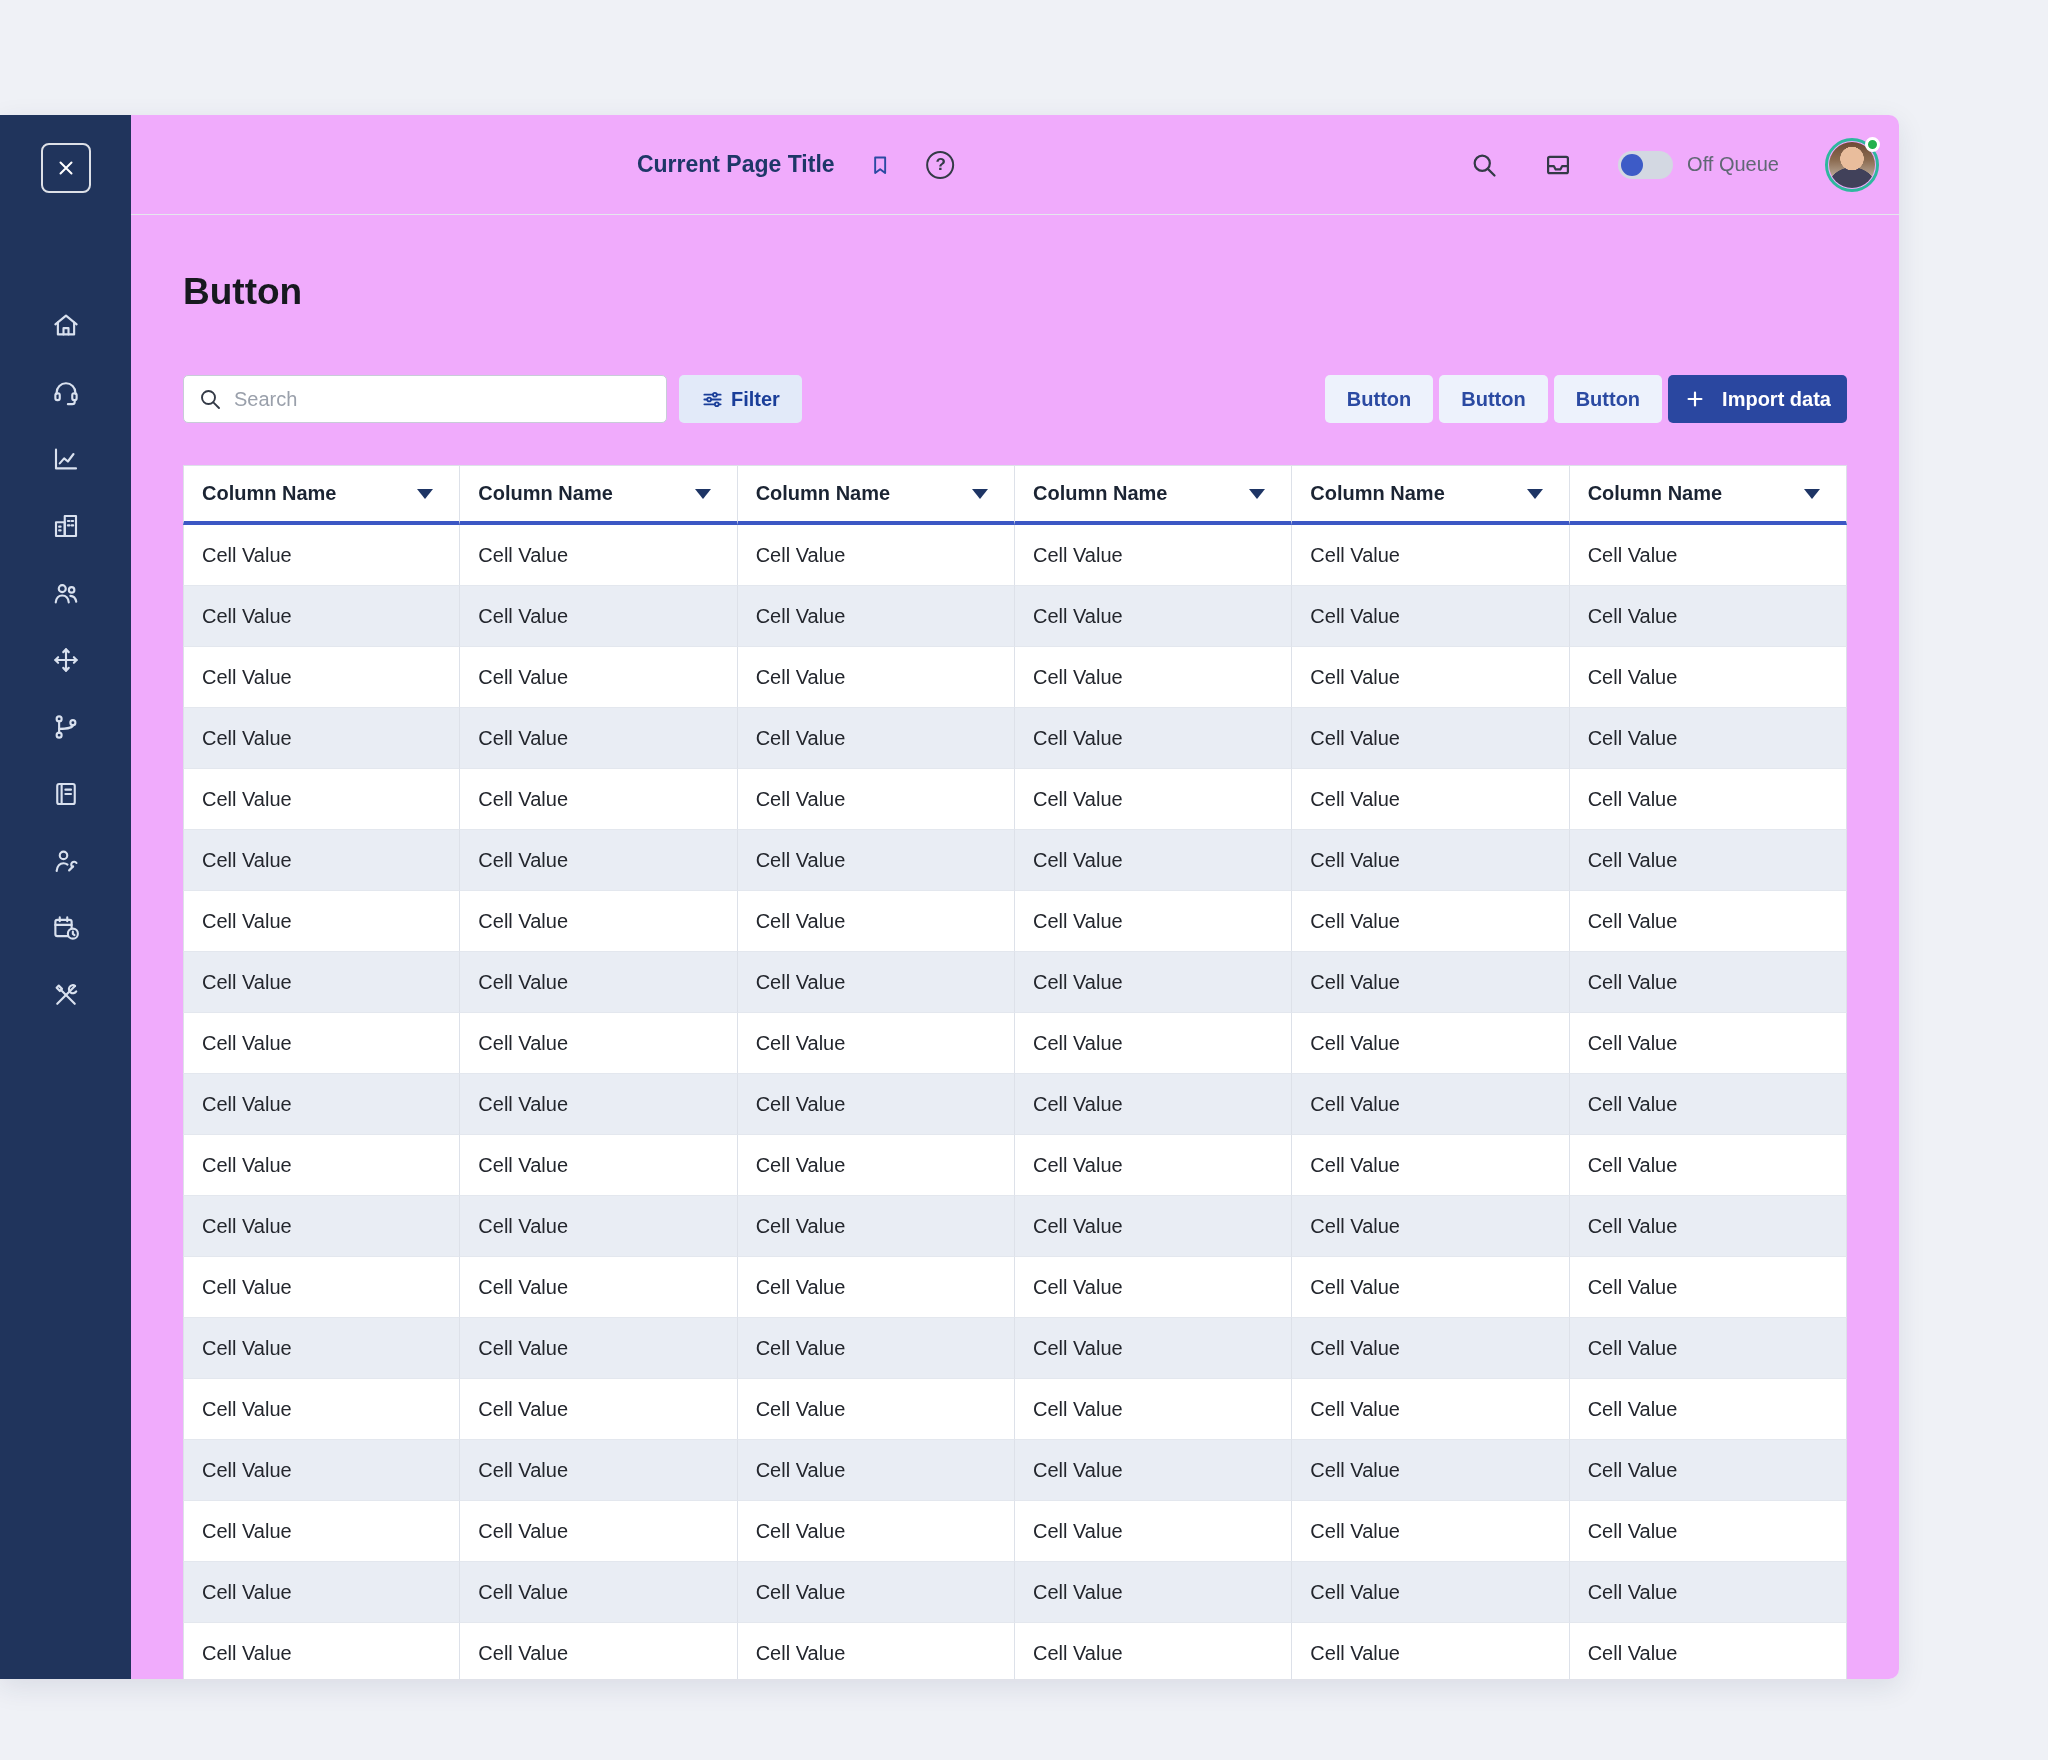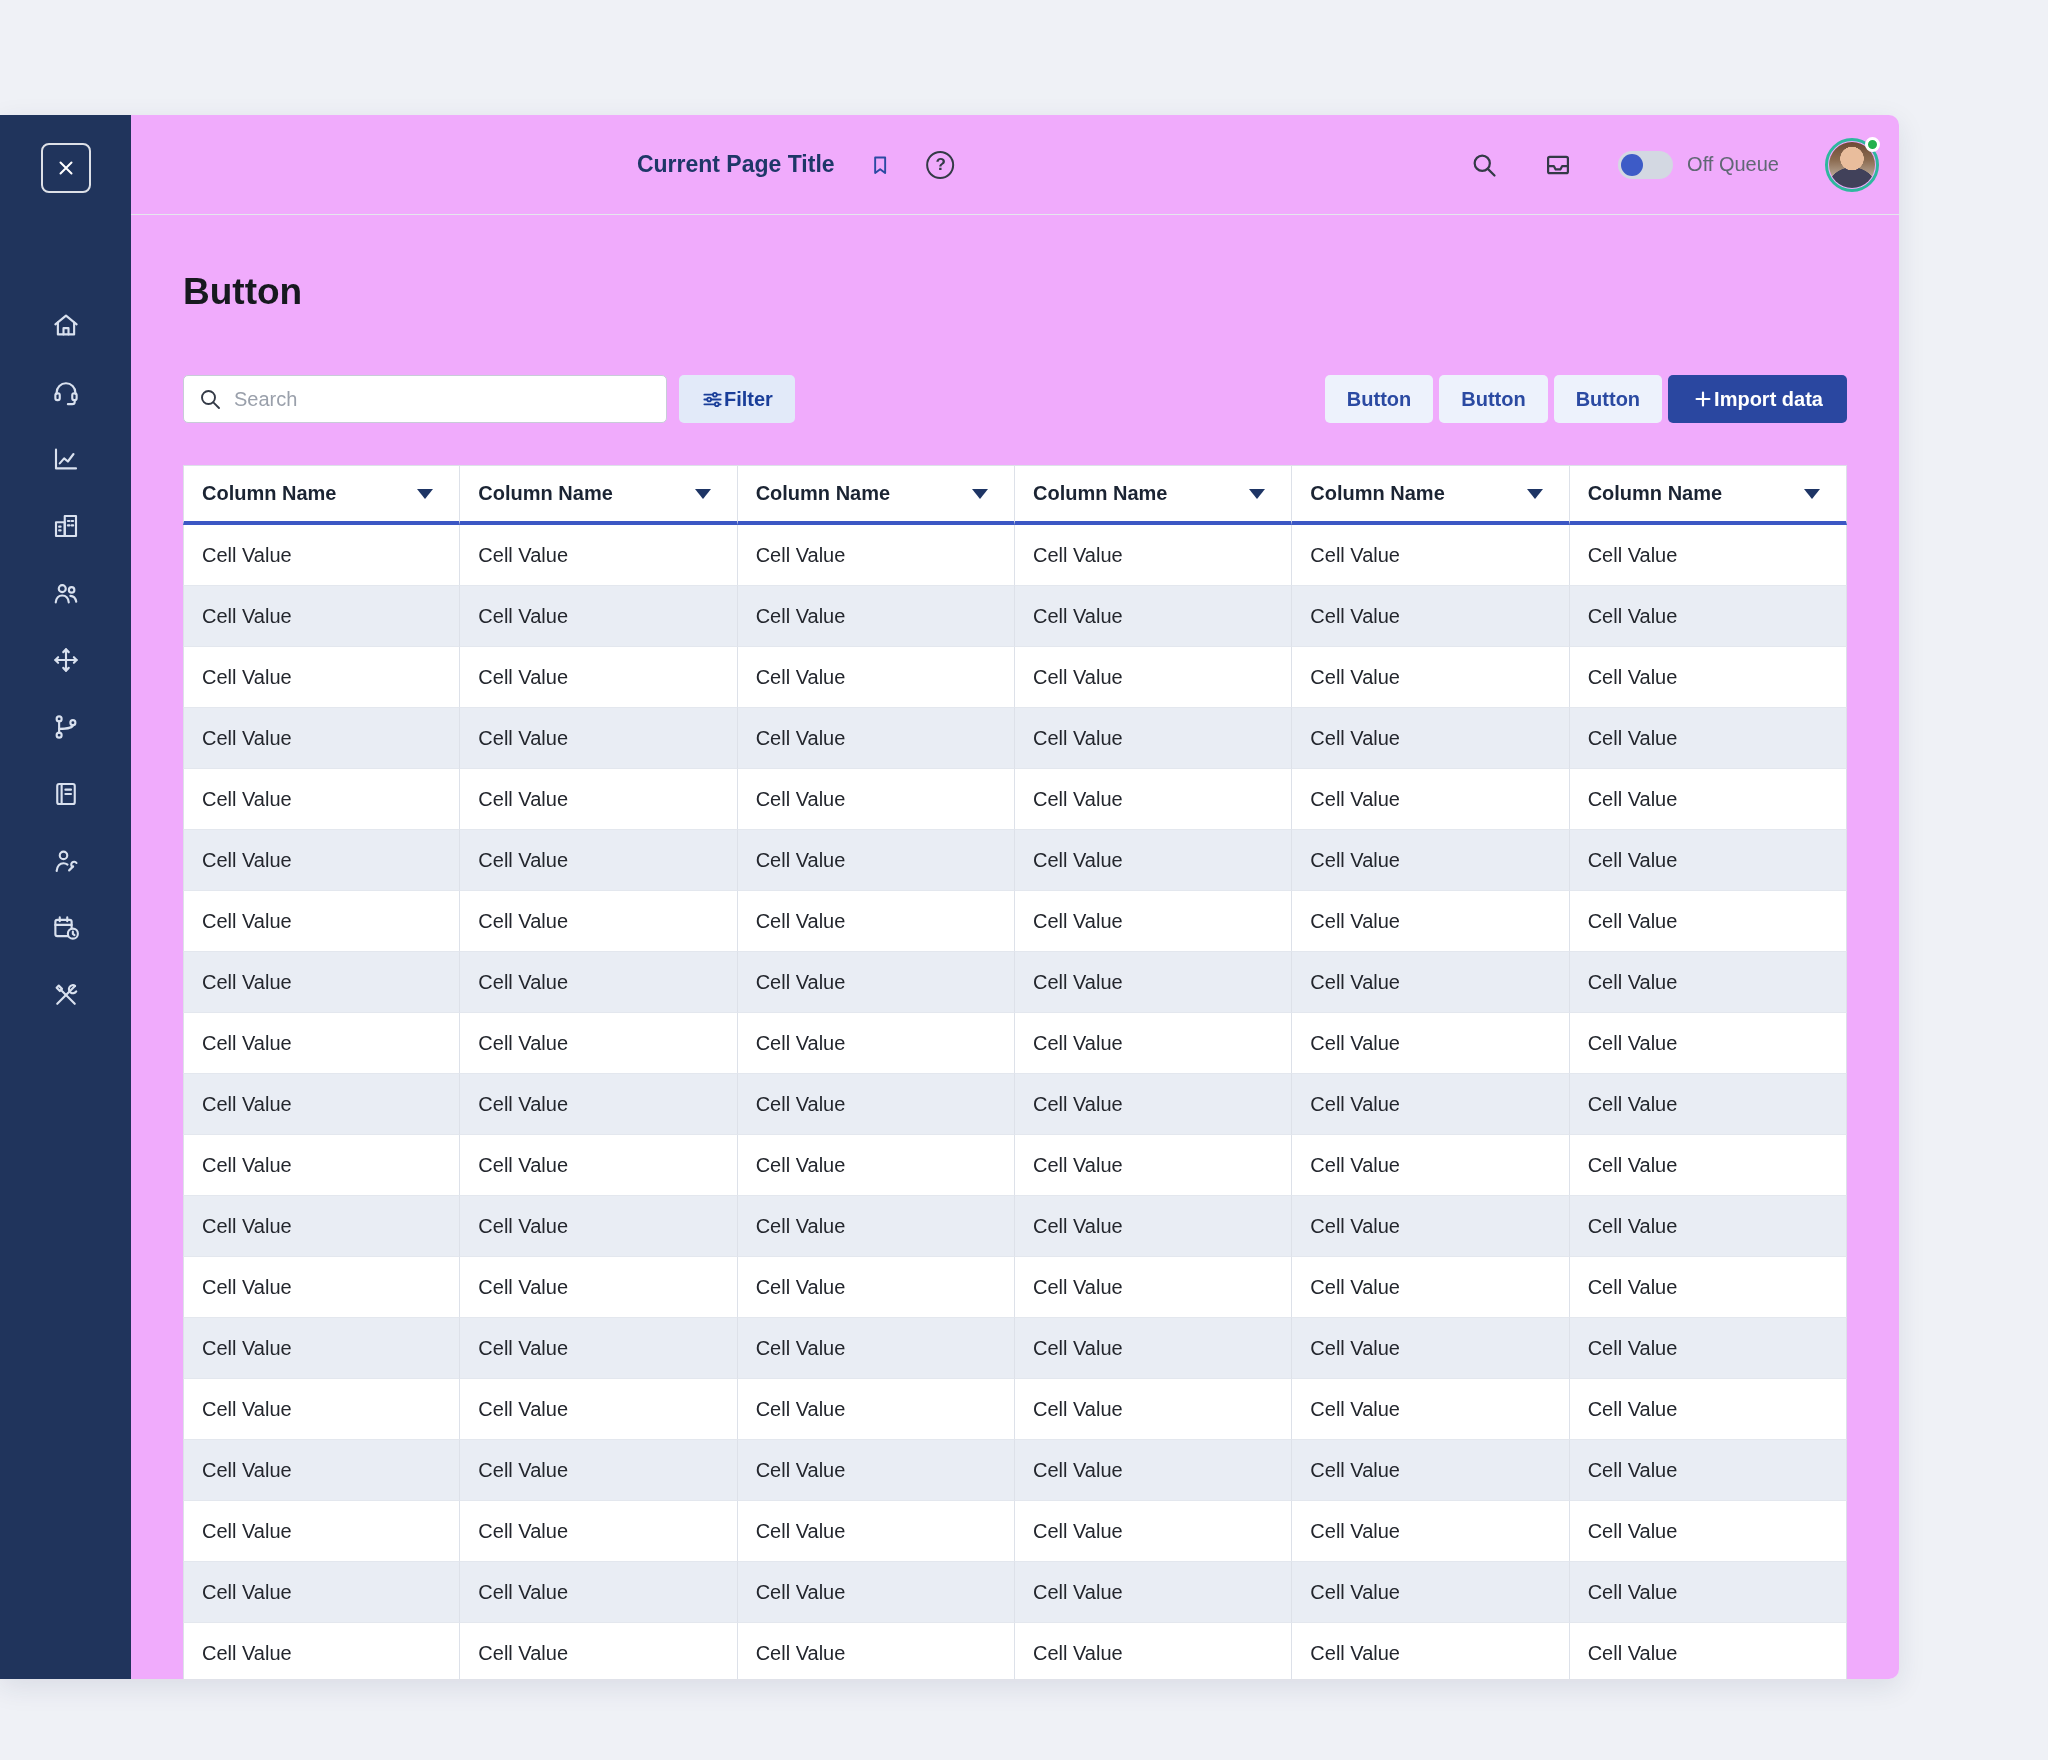--- a/index.html
+++ b/index.html
@@ -102,36 +102,36 @@
   }
   .search-box svg { width:24px; height:24px; color:#333A46; flex:none; }
   .search-box input {
     border:none; outline:none; flex:1; font-size:20px; color:#23262D;
     font-family:"Liberation Sans", sans-serif; background:transparent;
   }
   .search-box input::placeholder { color:#9AA0AB; }
   .filter-btn {
     margin-left:12px; height:48px; padding:0 22px;
     background:#E2EAF9; border:none; border-radius:5px;
-    display:flex; align-items:center; gap:0;
+    display:flex; align-items:center; gap:7px;
     font-size:20px; font-weight:bold; color:#1A3E99; cursor:pointer;
     font-family:"Liberation Sans", sans-serif;
   }
   .filter-btn svg { width:23px; height:23px; }
   .controls .spacer { flex:1; }
   .btn-row { display:flex; align-items:center; gap:6px; }
   .ghost-btn {
     height:48px; padding:12px 22px; border:none; border-radius:5px;
     background:#EDF2FC; color:#2B4AA2; font-size:20px; font-weight:bold;
     cursor:pointer; font-family:"Liberation Sans", sans-serif;
   }
   .primary-btn {
-    height:48px; padding:0 24px; border:none; border-radius:5px;
+    height:48px; padding:0 16px; border:none; border-radius:5px;
     background:#2A47A0; color:#FFFFFF; font-size:20px; font-weight:bold;
-    display:flex; align-items:center; gap:0; cursor:pointer;
+    display:flex; align-items:center; gap:16px; cursor:pointer;
     font-family:"Liberation Sans", sans-serif;
   }
   .primary-btn svg { width:22px; height:22px; }
 
   
   table { width:100%; margin-top:42px; border-collapse:separate; border-spacing:0; table-layout:fixed; }
   th {
     height:60px; background:#FFFFFF; text-align:right;
     font-size:20px; font-weight:bold; color:#1B2433;
     padding:0 18px;

